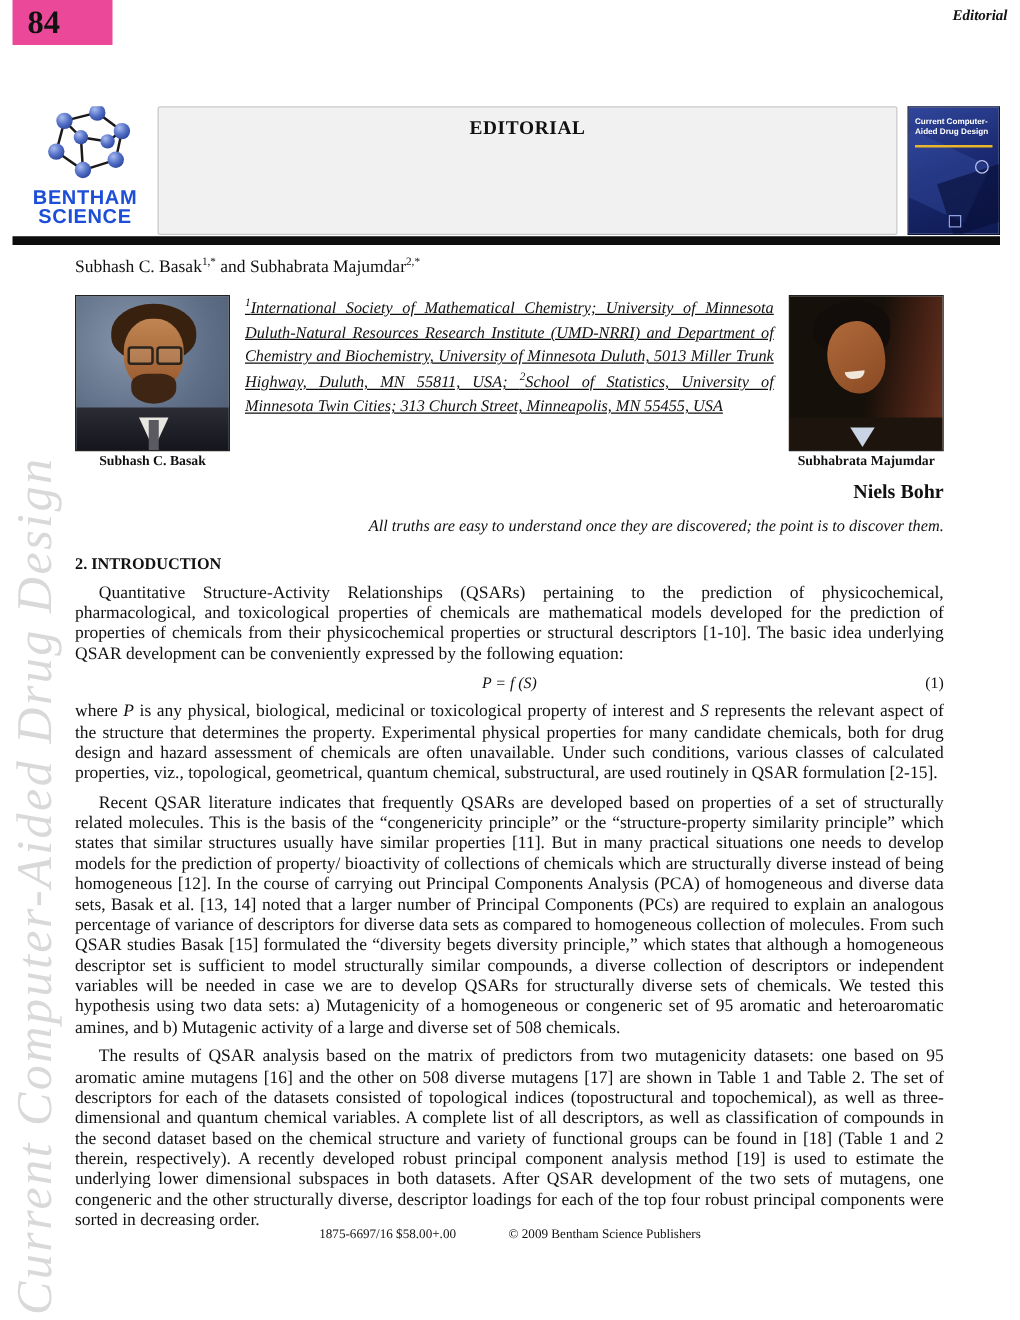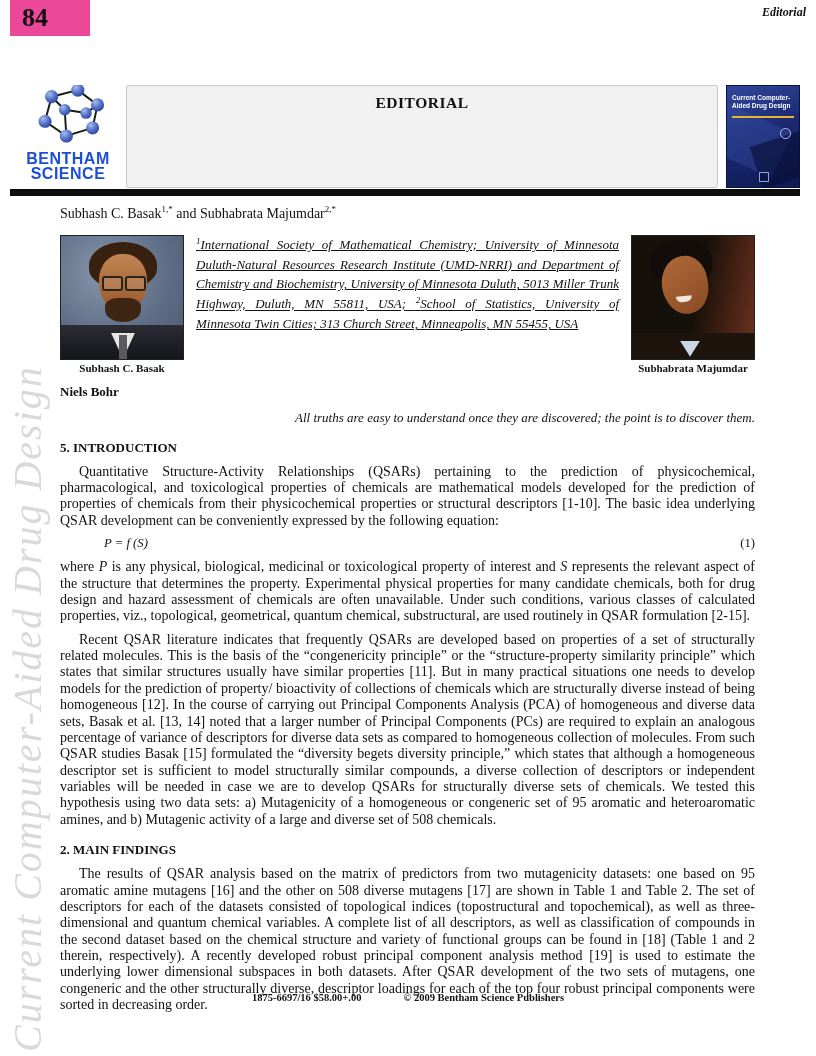--- a/index.html
+++ b/index.html
@@ -57,32 +57,32 @@
   .p2{background:linear-gradient(100deg,#151009 52%,#3c1d12 72%,#6b3320 100%);}
   .p2 .hair{position:absolute;top:4px;left:18px;width:62px;height:44px;background:#120d0a;border-radius:55% 45% 40% 50%;}
   .p2 .face{position:absolute;top:20px;left:30px;width:46px;height:58px;background:linear-gradient(150deg,#b06a3a,#8a4a24);border-radius:50% 46% 48% 52%;transform:rotate(-8deg);}
   .p2 .smile{position:absolute;top:60px;left:44px;width:16px;height:6px;background:#f0e6da;border-radius:0 0 8px 8px;transform:rotate(-6deg);}
   .p2 .jacket{position:absolute;bottom:0;left:0;width:100%;height:26px;background:#1d140e;}
   .p2 .collar{position:absolute;bottom:2px;left:48px;width:20px;height:16px;background:#c9d4e4;clip-path:polygon(50% 100%,0 0,100% 0);}
   .affiliation{flex:1;font-style:italic;font-size:13px;line-height:1.52;text-align:justify;padding:0 4px;text-decoration:underline;}
   .affiliation sup{font-size:9px;font-style:italic;}
   
   .quote-line{text-align:right;font-style:italic;font-size:13px;margin:2px 0 4px;}
-  .quote-author{text-align:left;font-weight:bold;font-size:13px;margin:0 0 10px;}
+  .quote-author{text-align:right;font-weight:bold;font-size:16px;margin:0 0 10px;}
   
   .sec-heading{font-weight:bold;font-size:13px;margin:14px 0 8px;}
   .body-text{font-size:14px;line-height:1.17;text-align:justify;margin:0 0 7px;}
   .indent{text-indent:19px;}
   .equation{display:flex;align-items:baseline;font-size:12.7px;margin:4px 0 8px;}
-  .eq-center{flex:1;font-style:italic;}
+  .eq-center{flex:1;text-align:center;font-style:italic;}
   .eq-num{width:44px;text-align:right;}
   .var{font-style:italic;}
   
   .footer{position:absolute;top:982px;left:0;width:100%;display:flex;justify-content:center;gap:42px;
-          font-weight:bold;font-size:10.5px;margin-top:10px;}
+          font-weight:normal;font-size:10.5px;}
 </style>
 </head>
 <body>
 
 <div class="page">
 
   <div class="watermark">Current Computer-Aided Drug Design</div>
 
   <div class="pageno-box">84</div>
   <div class="running-head">Editorial</div>
@@ -166,34 +166,33 @@
         </div>
         <div class="caption">Subhabrata Majumdar</div>
       </div>
     </div>
 
     <div>
       <div class="quote-author">Niels Bohr</div>
       <div class="quote-line">All truths are easy to understand once they are discovered; the point is to discover them.</div>
     </div>
 
-    <div class="sec-heading">5. INTRODUCTION</div>
+    <div class="sec-heading">2. INTRODUCTION</div>
     <p class="body-text indent">Quantitative Structure-Activity Relationships (QSARs) pertaining to the prediction of physicochemical, pharmacological, and toxicological properties of chemicals are mathematical models developed for the prediction of properties of chemicals from their physicochemical properties or structural descriptors [1-10]. The basic idea underlying QSAR development can be conveniently expressed by the following equation:</p>
 
     <div class="equation">
       <span class="eq-num"></span>
       <span class="eq-center">P = f (S)</span>
       <span class="eq-num">(1)</span>
     </div>
 
     <p class="body-text"><span>where </span><span class="var">P</span><span> is any physical, biological, medicinal or toxicological property of interest and </span><span class="var">S</span><span> represents the relevant aspect of the structure that determines the property. Experimental physical properties for many candidate chemicals, both for drug design and hazard assessment of chemicals are often unavailable. Under such conditions, various classes of calculated properties, viz., topological, geometrical, quantum chemical, substructural, are used routinely in QSAR formulation [2-15].</span></p>
 
     <p class="body-text indent">Recent QSAR literature indicates that frequently QSARs are developed based on properties of a set of structurally related molecules. This is the basis of the “congenericity principle” or the “structure-property similarity principle” which states that similar structures usually have similar properties [11]. But in many practical situations one needs to develop models for the prediction of property/ bioactivity of collections of chemicals which are structurally diverse instead of being homogeneous [12]. In the course of carrying out Principal Components Analysis (PCA) of homogeneous and diverse data sets, Basak et al. [13, 14] noted that a larger number of Principal Components (PCs) are required to explain an analogous percentage of variance of descriptors for diverse data sets as compared to homogeneous collection of molecules. From such QSAR studies Basak [15] formulated the “diversity begets diversity principle,” which states that although a homogeneous descriptor set is sufficient to model structurally similar compounds, a diverse collection of descriptors or independent variables will be needed in case we are to develop QSARs for structurally diverse sets of chemicals. We tested this hypothesis using two data sets: a) Mutagenicity of a homogeneous or congeneric set of 95 aromatic and heteroaromatic amines, and b) Mutagenic activity of a large and diverse set of 508 chemicals.</p>
 
-    <div class="sec-heading">2. MAIN FINDINGS</div>
     <p class="body-text indent">The results of QSAR analysis based on the matrix of predictors from two mutagenicity datasets: one based on 95 aromatic amine mutagens [16] and the other on 508 diverse mutagens [17] are shown in Table 1 and Table 2. The set of descriptors for each of the datasets consisted of topological indices (topostructural and topochemical), as well as three-dimensional and quantum chemical variables. A complete list of all descriptors, as well as classification of compounds in the second dataset based on the chemical structure and variety of functional groups can be found in [18] (Table 1 and 2 therein, respectively). A recently developed robust principal component analysis method [19] is used to estimate the underlying lower dimensional subspaces in both datasets. After QSAR development of the two sets of mutagens, one congeneric and the other structurally diverse, descriptor loadings for each of the top four robust principal components were sorted in decreasing order.</p>
 
   </div>
 
   <div class="footer">
     <span>1875-6697/16 $58.00+.00</span>
     <span>© 2009 Bentham Science Publishers</span>
   </div>
 
 </div>

